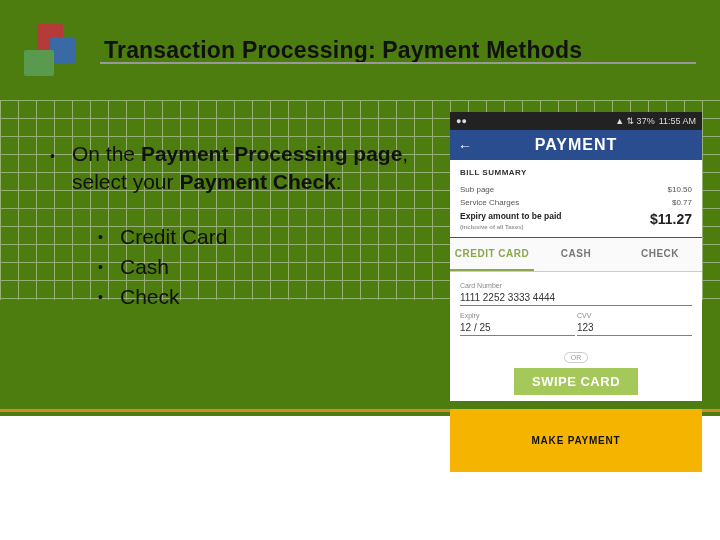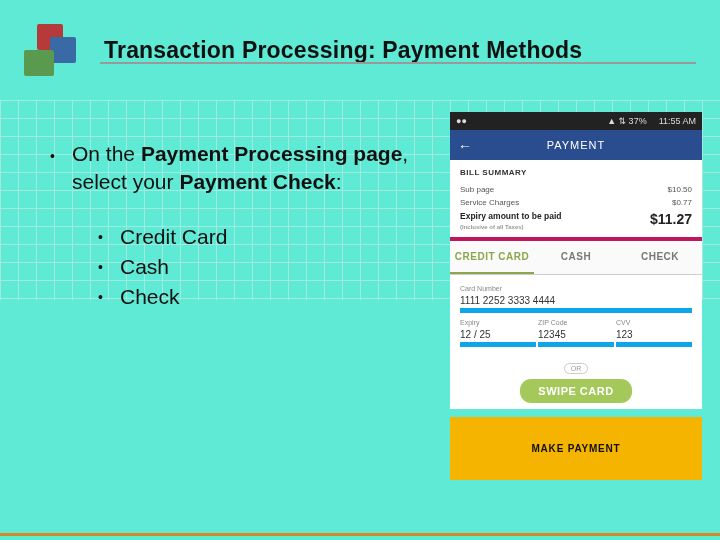--- a/index.html
+++ b/index.html
@@ -1,17 +1,17 @@
 <!DOCTYPE html>
 <html><head>
 <meta charset="utf-8">
 <style>
   * { box-sizing: border-box; margin: 0; padding: 0; }
   html, body { width: 720px; height: 540px; font-family: Verdana, Geneva, sans-serif; background: #fff; overflow: hidden; }
-  .slide { position: relative; width: 720px; height: 540px; background: #5eead4; }
+  .slide { position: relative; width: 720px; height: 416px; background: #4d7c0f; }
   .grid-bg {
     position: absolute; top: 100px; left: 0; width: 720px; height: 200px;
     background-image:
       linear-gradient(#eee 1px, transparent 1px),
       linear-gradient(90deg, #eee 1px, transparent 1px);
     background-size: 18px 18px;
     opacity: 0.45;
     z-index: 0;
   }
   .header { position: absolute; top: 24px; left: 24px; right: 24px; z-index: 2; display: flex; align-items: center; }
@@ -27,42 +27,42 @@
   .bullet .dot { width: 8px; flex-shrink: 0; margin-top: 8px; margin-right: 14px; font-size: 14px; }
   .bullet .txt { font-size: 21px; line-height: 1.32; }
   .sublist { margin-left: 48px; margin-top: 28px; }
   .sublist .bullet { margin-bottom: 2px; }
   .sublist .bullet .dot { margin-top: 6px; }
   .sublist .bullet .txt { font-size: 21px; }
   b { font-weight: 700; }
 
   .phone { position: absolute; top: 112px; right: 18px; width: 252px; z-index: 3; font-family: Arial, sans-serif; }
   .statusbar { height: 18px; background: #222; color: #ddd; font-size: 9px; display: flex; align-items: center; padding: 0 6px; justify-content: space-between; }
-  .statusbar .right { display: flex; gap: 12px; align-items: center; }
+  .statusbar .right { display: flex; gap: 4px; align-items: center; }
   .appbar { height: 30px; background: #2a4d8f; color: #fff; display: flex; align-items: center; justify-content: center; position: relative; }
   .appbar .back { position: absolute; left: 8px; top: 6px; font-size: 14px; }
-  .appbar .title2 { font-size: 11px; letter-spacing: 1px; font-weight: 400; }
-  .billsum { background: #fff; padding: 8px 10px 4px 10px; border-bottom: 4px solid #be185d; }
+  .appbar .title2 { font-size: 16px; letter-spacing: 1px; font-weight: 700; }
+  .billsum { background: #fff; padding: 8px 10px 4px 10px; border-bottom: 1px solid #be185d; }
   .billsum h4 { font-size: 8px; font-weight: 700; letter-spacing: 0.5px; color: #333; margin-bottom: 6px; }
   .row { display: flex; justify-content: space-between; font-size: 8px; color: #555; padding: 2px 0; }
   .row.final .l { font-weight: 700; color: #222; font-size: 8.5px; }
   .row.final .r2 { font-weight: 700; color: #222; font-size: 14px; }
   .row .sub { font-size: 6px; color: #999; }
   .tabs { display: flex; background: #fafafa; border-bottom: 1px solid #ccc; }
   .tab { flex: 1; text-align: center; padding: 10px 0; font-size: 10px; letter-spacing: 0.5px; color: #777; font-weight: 700; }
   .tab.active { color: #8aa84a; border-bottom: 2px solid #8aa84a; }
   .cardform { background: #fff; padding: 10px 10px 6px 10px; }
   .field { margin-bottom: 6px; }
   .field .lbl { font-size: 7px; color: #888; margin-bottom: 1px; }
-  .field .val { font-size: 10px; color: #333; border-bottom: 5px solid #0ea5e9; padding: 2px 0; }
+  .field .val { font-size: 10px; color: #333; border-bottom: 1px solid #0ea5e9; padding: 2px 0; }
   .fields3 { display: flex; gap: 2px; }
   .fields3 .field { flex: 1; }
   .or { text-align: center; margin: 4px 0; }
   .or span { display: inline-block; font-size: 7px; color: #999; border: 1px solid #ccc; border-radius: 8px; padding: 1px 6px; background: #fff; }
-  .swipe { display: block; margin: 0 auto; background: #a4c95a; color: #fff; font-size: 11px; letter-spacing: 0.5px; padding: 6px 18px; border: none; border-radius: 11px; font-weight: 700; }
+  .swipe { display: block; margin: 0 auto; background: #a4c95a; color: #fff; font-size: 13px; letter-spacing: 0.5px; padding: 6px 18px; border: none; border-radius: 0; font-weight: 700; }
   .makepay { width: 100%; background: #f4b400; color: #111; font-size: 10px; font-weight: 700; letter-spacing: 0.8px; padding: 26px 0; border: none; margin-top: 8px; }
 
   .footer-bar { position: absolute; bottom: 4px; left: 0; right: 0; height: 3px; background: #d08a2a; }
 </style>
 </head>
 <body>
 
 <div class="slide">
   <div class="grid-bg"></div>
 
@@ -135,24 +135,20 @@
       <div class="field">
         <div class="lbl">Card Number</div>
         <div class="val">1111 2252 3333 4444</div>
       </div>
       <div class="fields3">
         <div class="field">
           <div class="lbl">Expiry</div>
           <div class="val">12 / 25</div>
         </div>
         <div class="field">
-          <div class="lbl">ZIP Code</div>
-          <div class="val">12345</div>
-        </div>
-        <div class="field">
           <div class="lbl">CVV</div>
           <div class="val">123</div>
         </div>
       </div>
       <div class="or"><span>OR</span></div>
       <button class="swipe">SWIPE CARD</button>
     </div>
     <button class="makepay">MAKE PAYMENT</button>
   </div>
 

